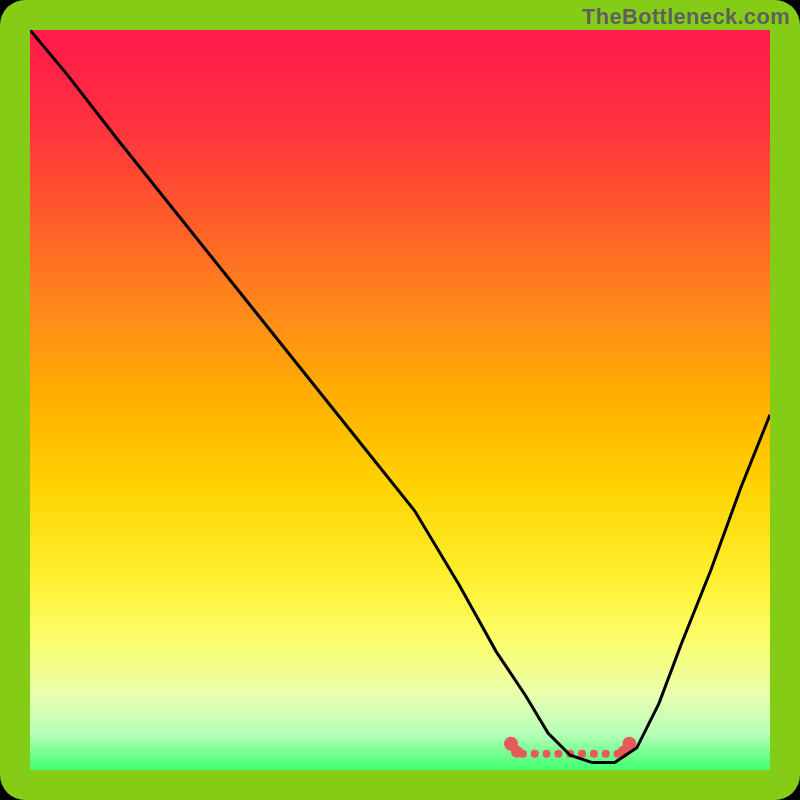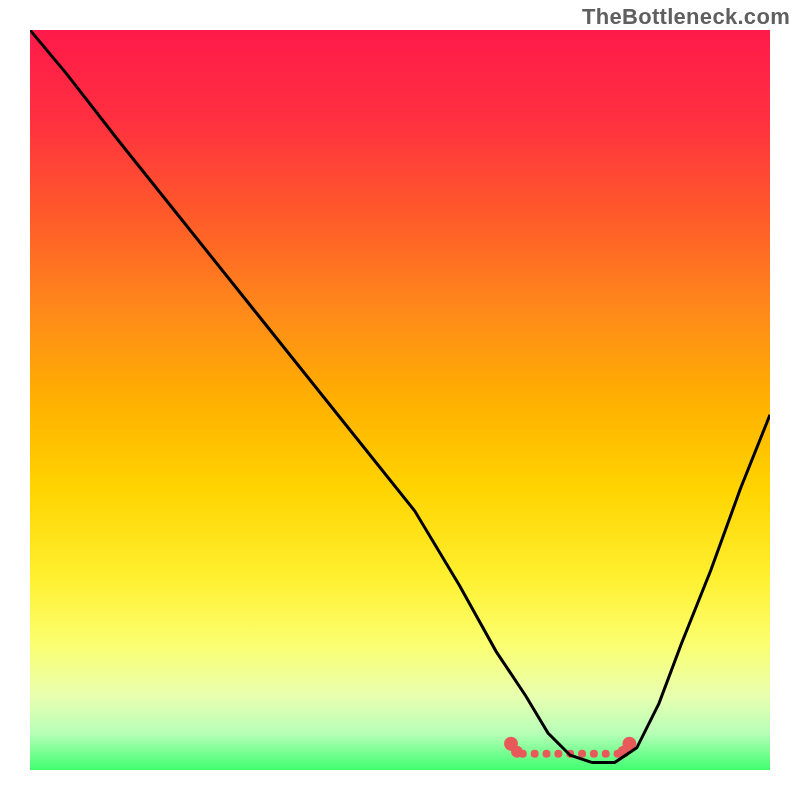--- a/index.html
+++ b/index.html
@@ -8,21 +8,22 @@
     width: 800px;
     height: 800px;
     background: #000;
     overflow: hidden;
     font-family: Arial, Helvetica, sans-serif;
   }
   .frame {
     position: relative;
     width: 800px;
     height: 800px;
-    background: #ffffff;
+    background: #84cc16;
+    border-radius: 25px;
   }
   .attribution {
     position: absolute;
     top: 4px;
     right: 10px;
     color: #5f5f5f;
     font-size: 22px;
     font-weight: 600;
     letter-spacing: 0.3px;
     z-index: 10;

